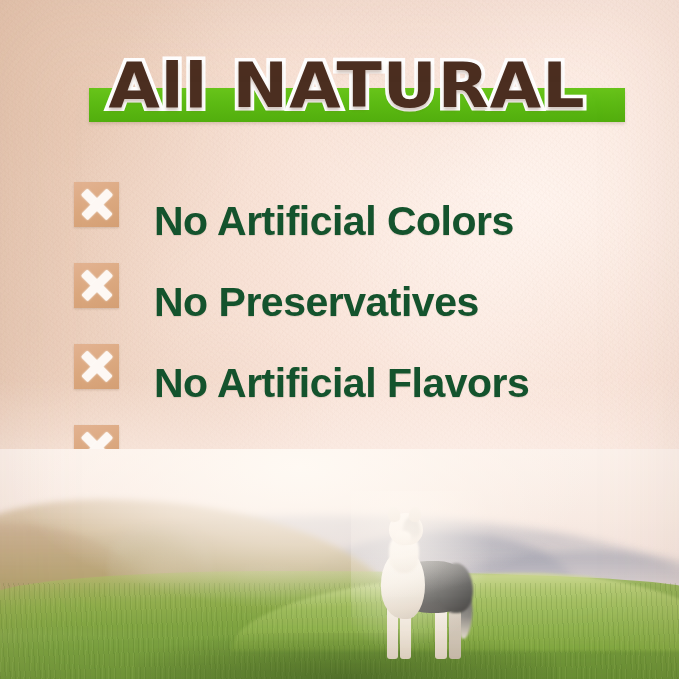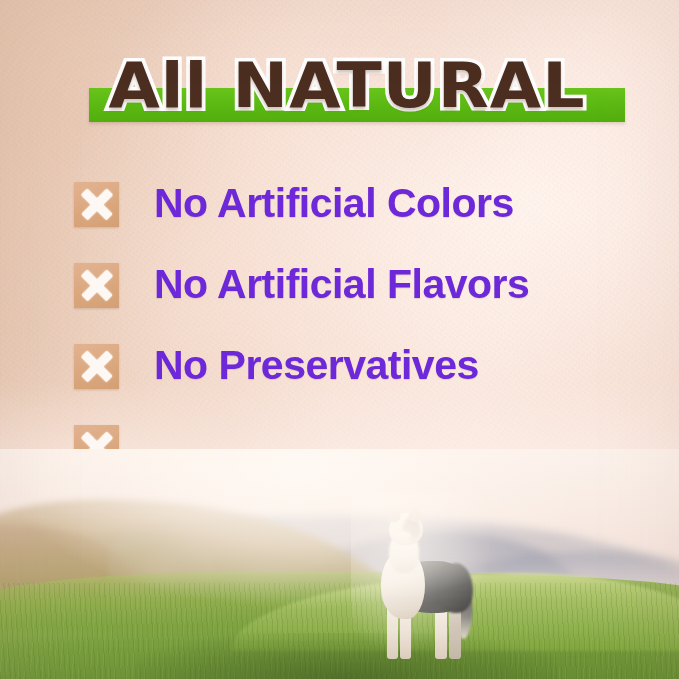--- a/index.html
+++ b/index.html
@@ -129,24 +129,25 @@
   }
   .claim-icon .bar.b1 { transform: rotate(45deg); }
   .claim-icon .bar.b2 { transform: rotate(-45deg); }
 
   .claim-text {
     margin-left: 35px;
     font-family: "Liberation Sans", sans-serif;
     font-weight: bold;
     font-size: 41px;
     line-height: 54px;
-    color: #6d28d9;
+    color: #14532d;
     letter-spacing: -0.5px;
     text-shadow: 0 1px 1px rgba(120,90,70,0.18);
     white-space: nowrap;
+    margin-top: 18px;
   }
 
   
   .photo {
     position: absolute;
     left: 0; right: 0;
     bottom: 0;
     height: 230px;
     overflow: hidden;
   }
@@ -389,29 +390,29 @@
         <span class="bar b2"></span>
       </div>
       <div class="claim-text">No Artificial Colors</div>
     </div>
 
     <div class="claim-row">
       <div class="claim-icon">
         <span class="bar b1"></span>
         <span class="bar b2"></span>
       </div>
-      <div class="claim-text">No Artificial Flavors</div>
+      <div class="claim-text">No Preservatives</div>
     </div>
 
     <div class="claim-row">
       <div class="claim-icon">
         <span class="bar b1"></span>
         <span class="bar b2"></span>
       </div>
-      <div class="claim-text">No Preservatives</div>
+      <div class="claim-text">No Artificial Flavors</div>
     </div>
 
     <div class="claim-row">
       <div class="claim-icon">
         <span class="bar b1"></span>
         <span class="bar b2"></span>
       </div>
     </div>
 
   </div>

